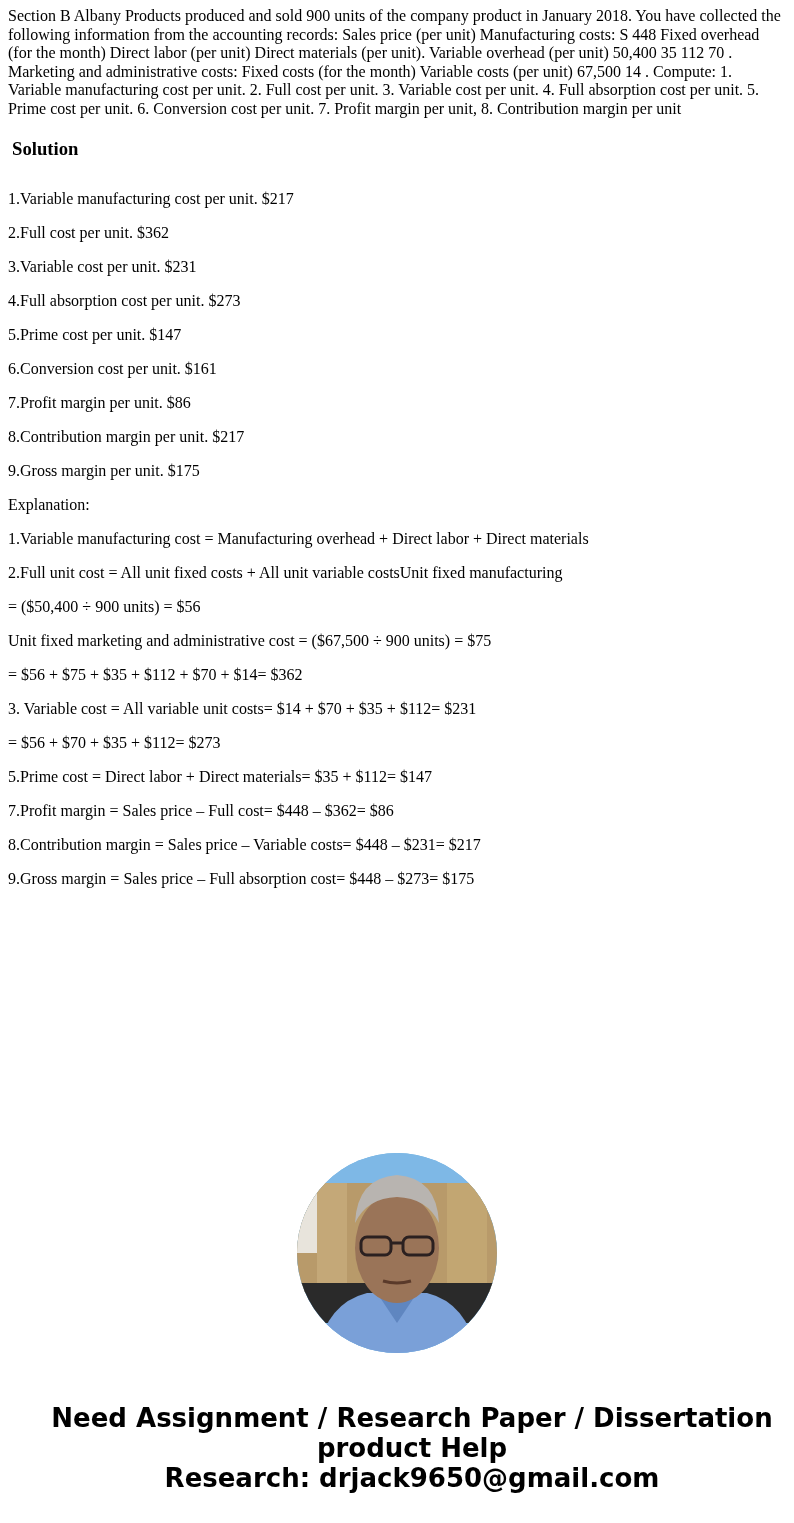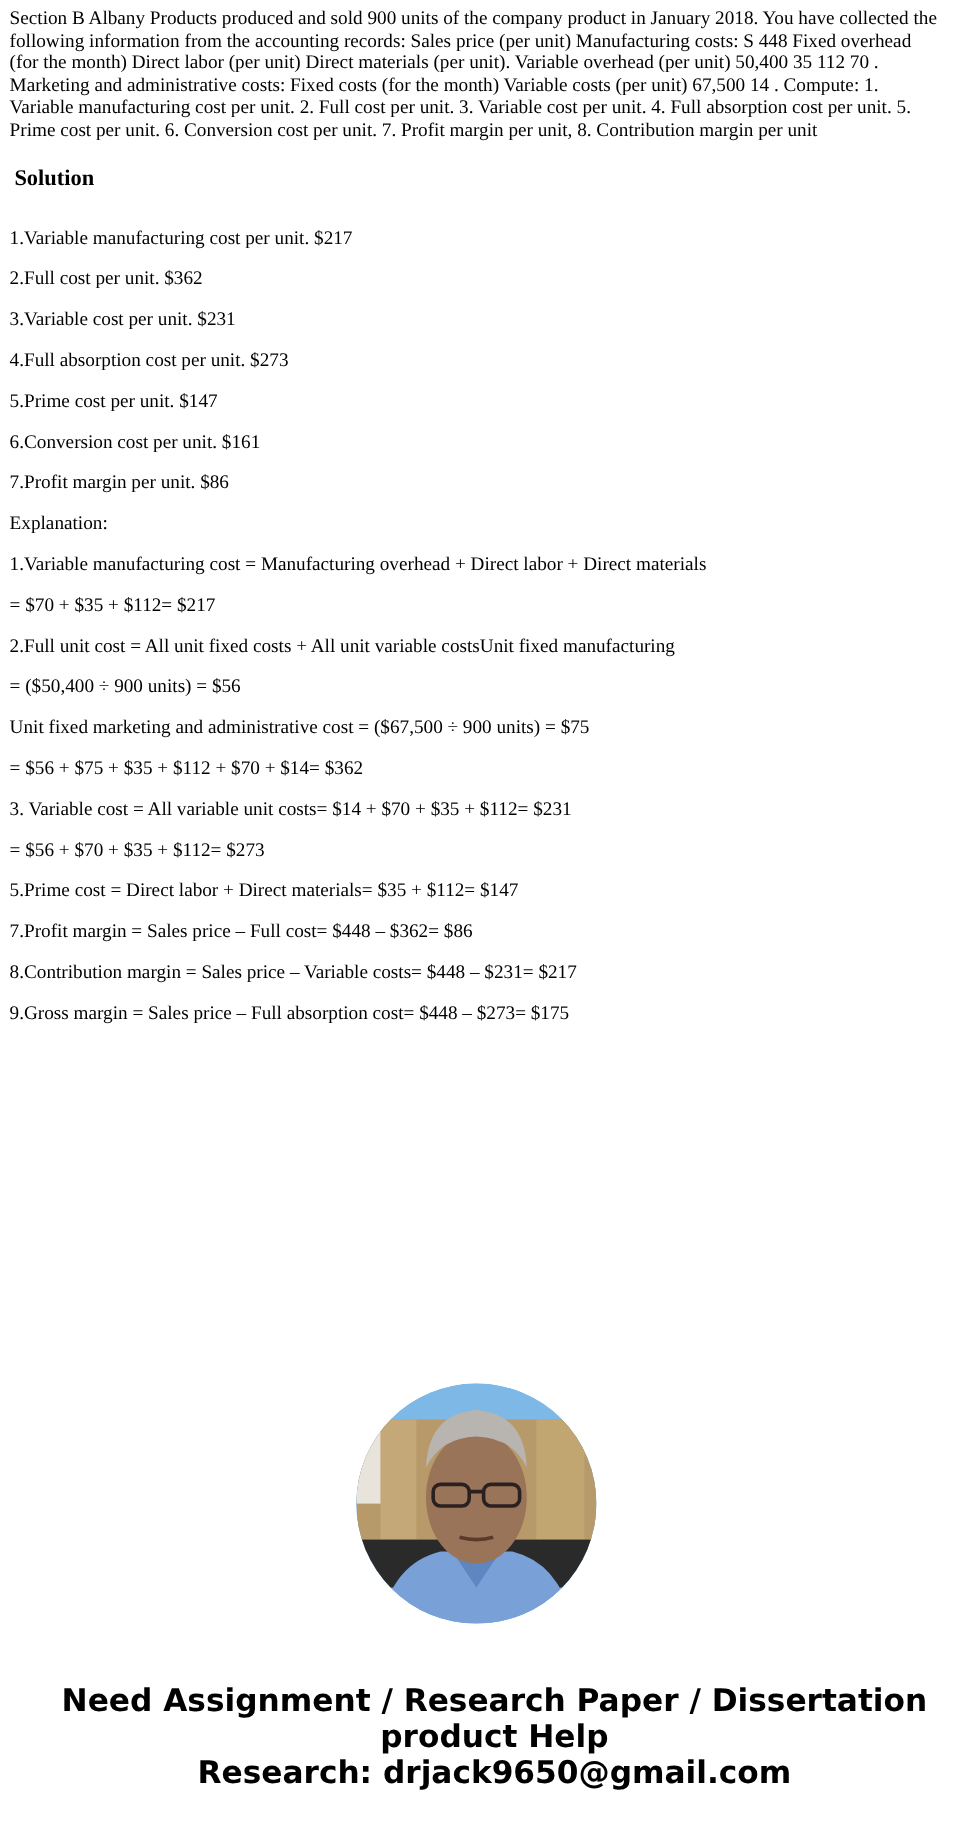--- a/index.html
+++ b/index.html
@@ -64,23 +64,24 @@
 <h3 class="solution-heading">Solution</h3>
 
 <div class="lines">
   <div class="line">1.Variable manufacturing cost per unit. $217</div>
   <div class="line">2.Full cost per unit. $362</div>
   <div class="line">3.Variable cost per unit. $231</div>
   <div class="line">4.Full absorption cost per unit. $273</div>
   <div class="line">5.Prime cost per unit. $147</div>
   <div class="line">6.Conversion cost per unit. $161</div>
   <div class="line">7.Profit margin per unit. $86</div>
+  <div class="line">8.Contribution margin per unit. $217</div>
+  <div class="line">9.Gross margin per unit. $175</div>
   <div class="line">Explanation:</div>
   <div class="line">1.Variable manufacturing cost = Manufacturing overhead + Direct labor + Direct materials</div>
-  <div class="line">= $70 + $35 + $112= $217</div>
   <div class="line">2.Full unit cost = All unit fixed costs + All unit variable costsUnit fixed manufacturing</div>
   <div class="line">= ($50,400 ÷ 900 units) = $56</div>
   <div class="line">Unit fixed marketing and administrative cost = ($67,500 ÷ 900 units) = $75</div>
   <div class="line">= $56 + $75 + $35 + $112 + $70 + $14= $362</div>
   <div class="line">3. Variable cost = All variable unit costs= $14 + $70 + $35 + $112= $231</div>
   <div class="line">= $56 + $70 + $35 + $112= $273</div>
   <div class="line">5.Prime cost = Direct labor + Direct materials= $35 + $112= $147</div>
   <div class="line">7.Profit margin = Sales price – Full cost= $448 – $362= $86</div>
   <div class="line">8.Contribution margin = Sales price – Variable costs= $448 – $231= $217</div>
   <div class="line">9.Gross margin = Sales price – Full absorption cost= $448 – $273= $175</div>

